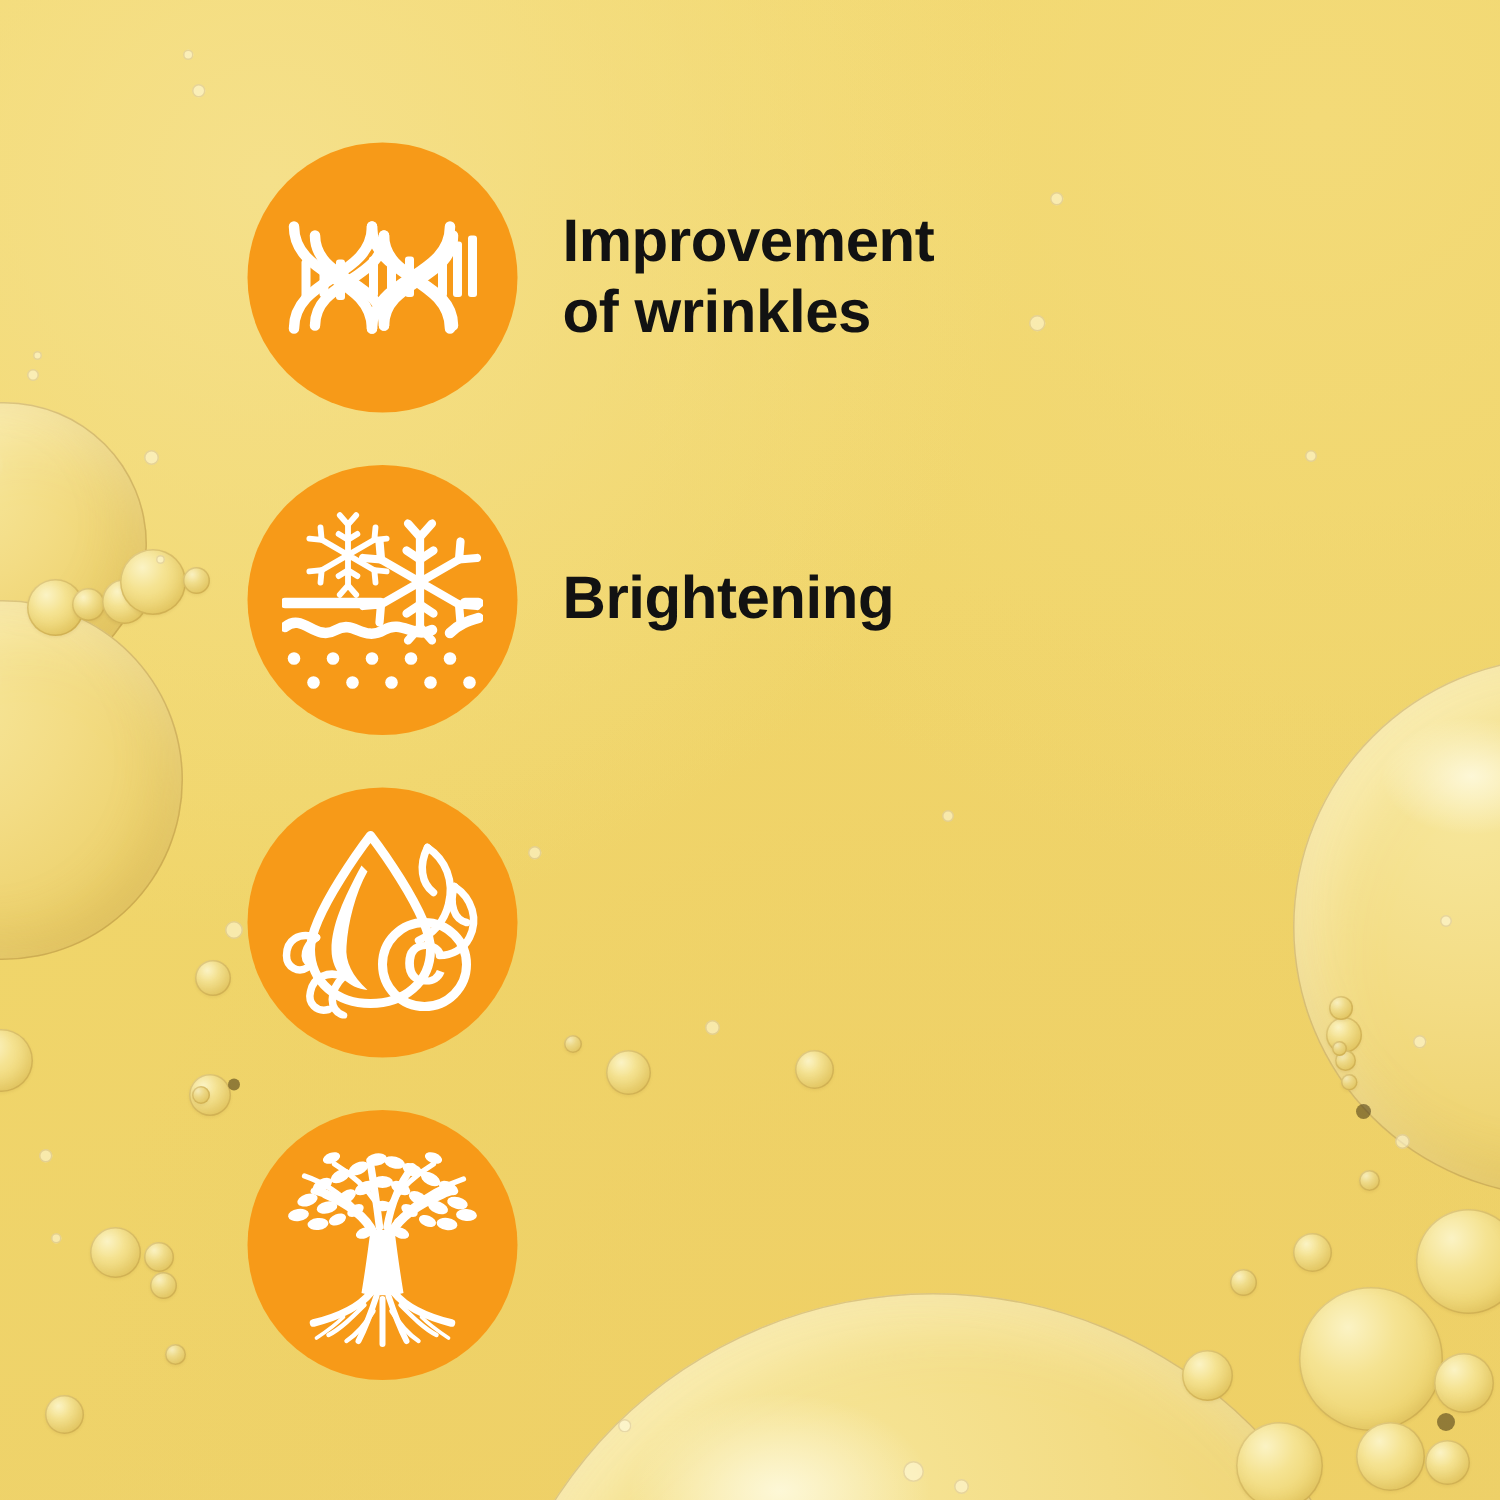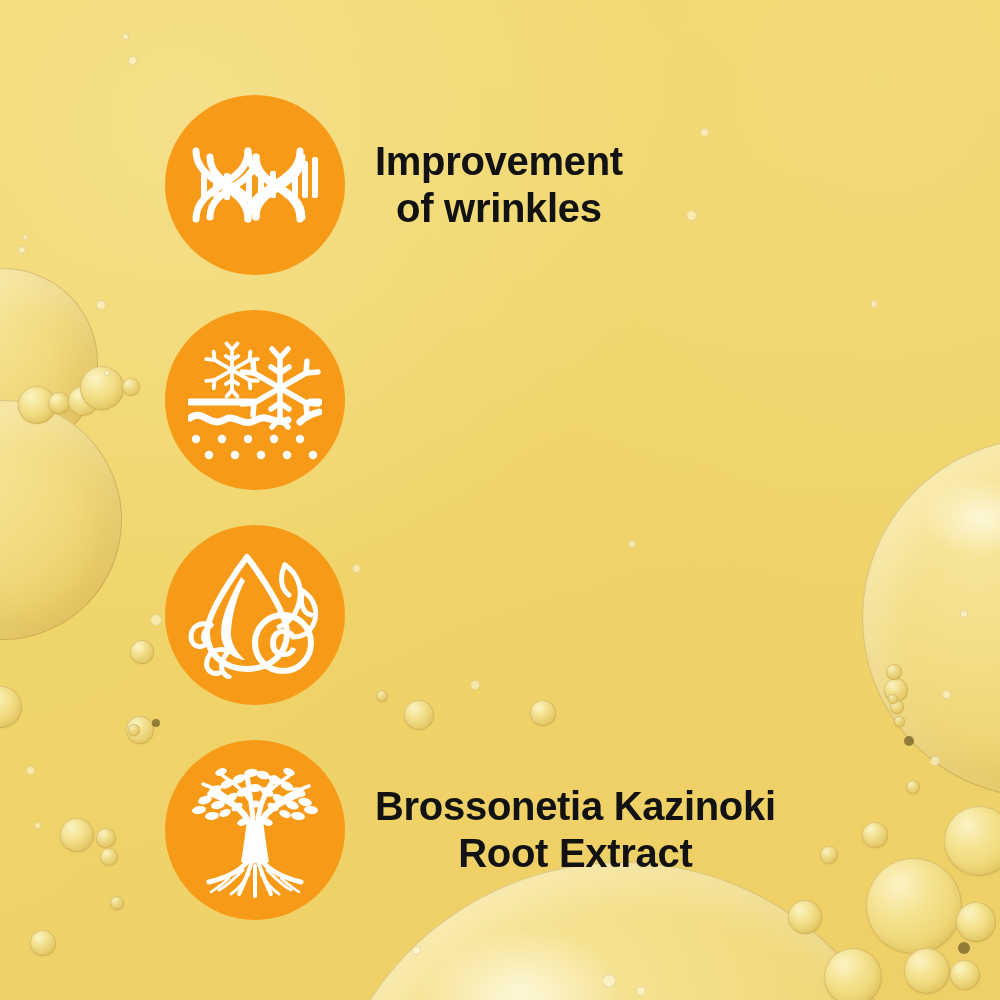--- a/index.html
+++ b/index.html
@@ -8,21 +8,20 @@
     padding: 0;
     background: #ffffff;
   }
   #stage {
     position: relative;
     width: 1000px;
     height: 1000px;
     overflow: hidden;
     font-family: "Liberation Sans", sans-serif;
     background: #f0d56a;
-    text-align: center;
   }
 
   
   .bg-layer {
     position: absolute;
     inset: 0;
     overflow: hidden;
   }
   .bg-base {
     position: absolute;
@@ -255,20 +254,21 @@
             <circle cx="86" cy="99" r="4.2"></circle>
             <circle cx="112" cy="99" r="4.2"></circle>
             <circle cx="21" cy="115" r="4.2"></circle>
             <circle cx="47" cy="115" r="4.2"></circle>
             <circle cx="73" cy="115" r="4.2"></circle>
             <circle cx="99" cy="115" r="4.2"></circle>
             <circle cx="125" cy="115" r="4.2"></circle>
           </g>
         </svg>
       </div>
+      <div class="label">Brightening</div>
     </div>
 
     <div class="row" style="top:525px; height:180px;">
       <div class="badge">
         <svg width="140" height="128" viewBox="0 0 140 128" aria-hidden="true">
 
           <path d="M62 6 C 62 6, 22 58, 22 82 C 22 104, 40 118, 62 118 C 84 118, 102 104, 102 82 C 102 58, 62 6, 62 6 Z" fill="none" stroke="#ffffff" stroke-width="6" stroke-linejoin="round"></path>
 
           <path d="M56 26 C 44 48, 36 66, 36 82 C 36 98, 48 108, 60 109 C 50 100, 45 90, 46 80 C 47 64, 52 44, 60 30 Z" fill="#ffffff"></path>
 
@@ -349,18 +349,16 @@
             <path d="M70 104 V 134" stroke-width="4"></path>
             <path d="M58 108 C 50 116, 42 124, 34 128" stroke-width="3"></path>
             <path d="M82 108 C 90 116, 98 124, 106 128" stroke-width="3"></path>
             <path d="M64 112 C 58 122, 52 128, 46 132" stroke-width="3"></path>
             <path d="M76 112 C 82 122, 88 128, 94 132" stroke-width="3"></path>
             <path d="M44 116 C 38 122, 32 126, 26 130" stroke-width="2.5"></path>
             <path d="M96 116 C 102 122, 108 126, 114 130" stroke-width="2.5"></path>
           </g>
         </svg>
       </div>
-      <div class="label">Brossonetia Kazinoki
-Root Extract</div>
     </div>
 
   </div>
 </div>
 
 </body></html>

